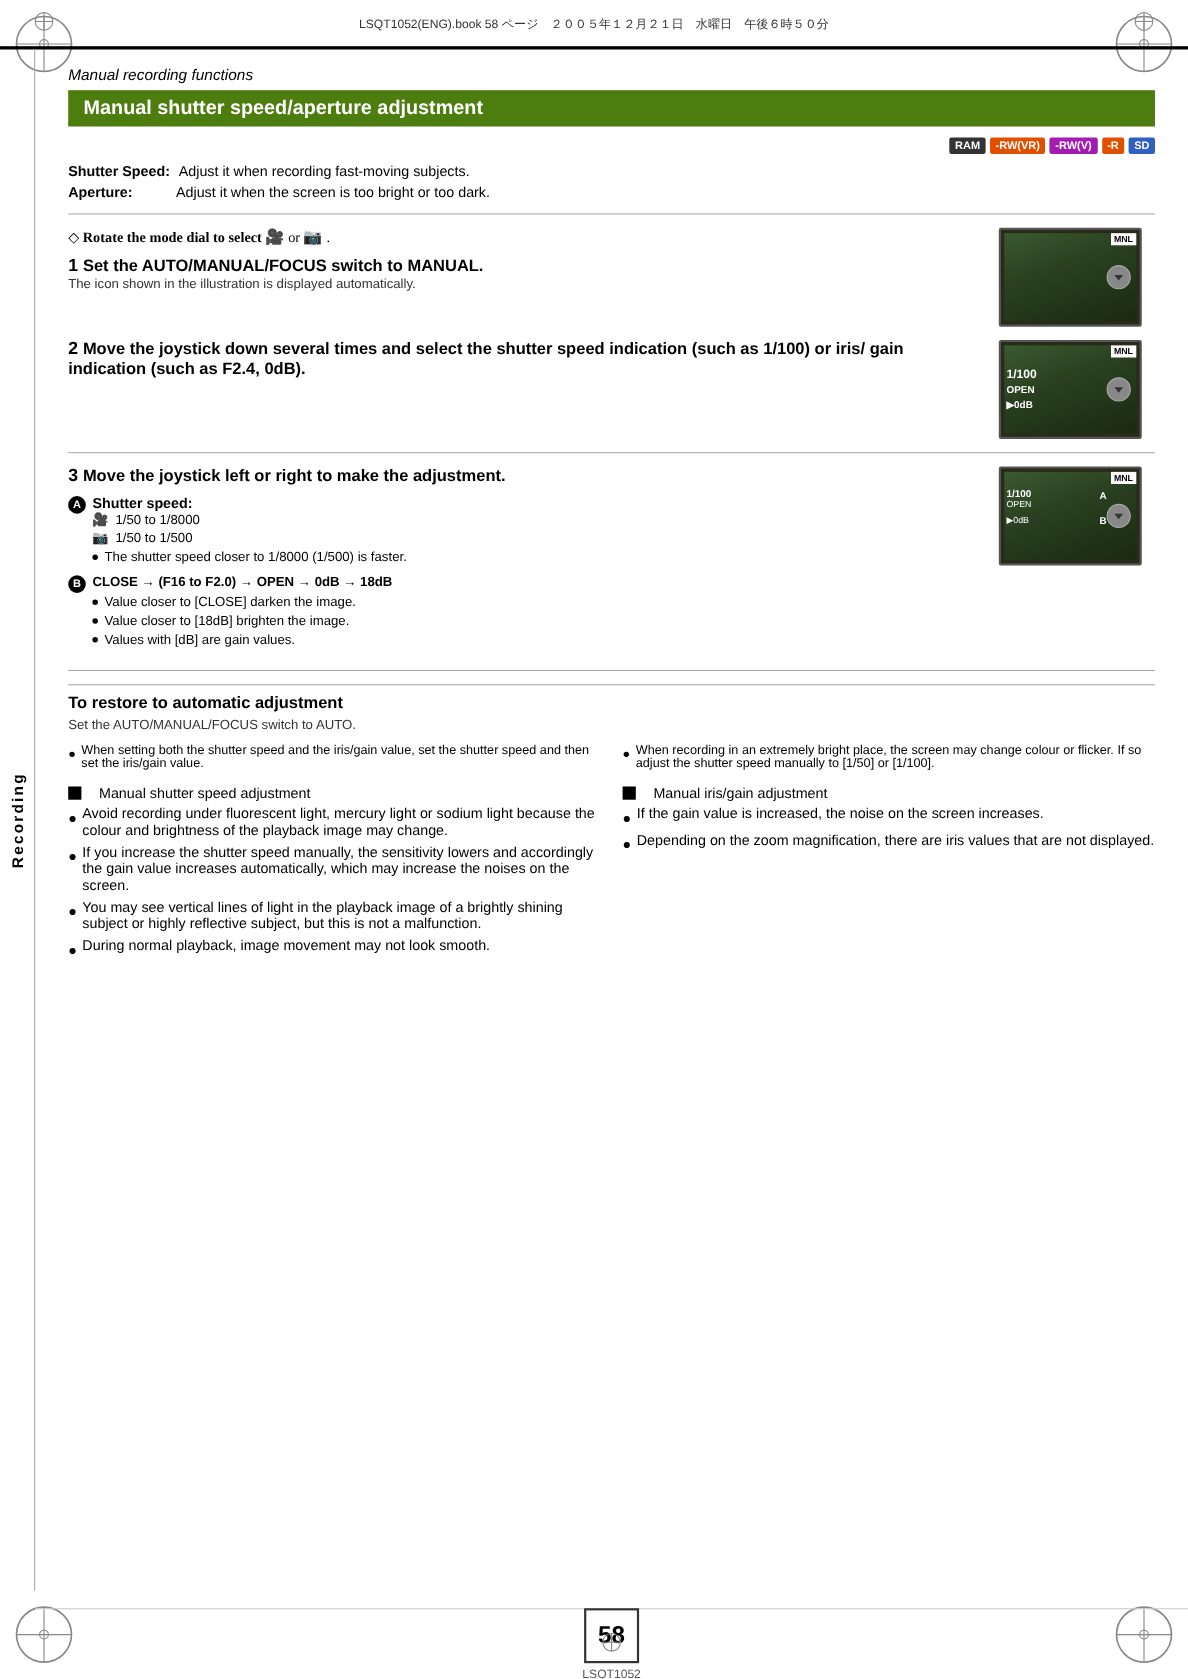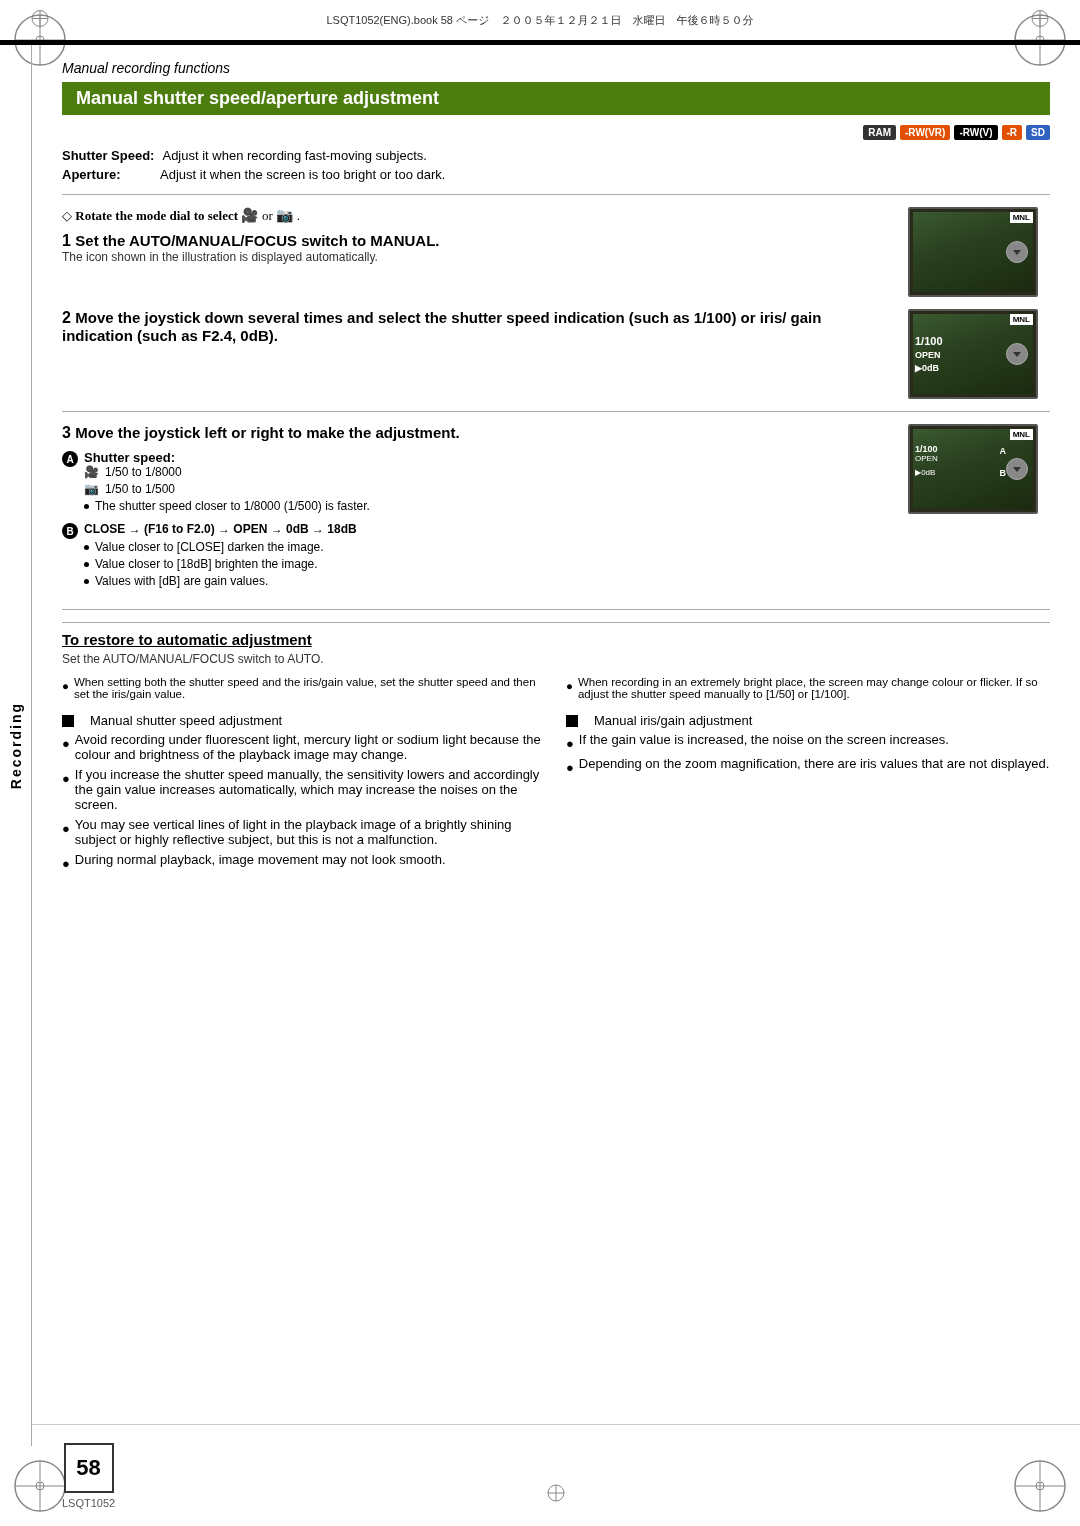--- a/index.html
+++ b/index.html
@@ -34,21 +34,21 @@
     .corner-bl { bottom: 10px; left: 10px; }
     .corner-br { bottom: 10px; right: 10px; }
 
     
     .header-bar {
       position: absolute;
       top: 0;
       left: 0;
       right: 0;
       height: 45px;
-      border-bottom: 5px solid #000000;
+      border-bottom: 3px solid #000000;
       display: flex;
       align-items: center;
       padding: 0 80px;
     }
     .header-crosshair {
       position: absolute;
       left: 30px;
       top: 50%;
       transform: translateY(-50%);
     }
@@ -121,21 +121,21 @@
     }
     .badge {
       font-size: 10px;
       font-weight: bold;
       padding: 2px 5px;
       border-radius: 2px;
       color: #fff;
     }
     .badge-ram { background: #333; }
     .badge-rwvr { background: #e05000; }
-    .badge-rwv { background: #000000; }
+    .badge-rwv { background: #a21caf; }
     .badge-r { background: #e05000; }
     .badge-sd { background: #3060c0; }
 
     
     .info-row {
       display: flex;
       gap: 8px;
       margin-bottom: 4px;
       font-size: 13px;
     }
@@ -341,21 +341,20 @@
     
     .restore-section {
       margin: 10px 0;
     }
     .restore-heading {
       font-size: 15px;
       font-weight: bold;
       margin-bottom: 4px;
       border-top: 1px solid #aaa;
       padding-top: 8px;
-      text-decoration: underline;
     }
     .restore-sub { font-size: 12px; color: #333; margin-bottom: 8px; }
 
     
     .two-col-notes {
       display: flex;
       gap: 20px;
       margin: 8px 0;
     }
     .note-col { flex: 1; font-size: 11.5px; }
@@ -391,25 +390,26 @@
       margin-top: 8px;
     }
     .lower-col { flex: 1; }
 
     
     .page-footer {
       position: absolute;
       bottom: 0;
       left: 32px;
       right: 0;
-      height: 102px;
+      height: 64px;
       border-top: 1px solid #ccc;
       display: flex;
       align-items: center;
       padding: 0 30px;
+      justify-content: center;
     }
     .page-number-box {
       width: 50px;
       height: 50px;
       background: #fff;
       border: 2px solid #333;
       display: flex;
       align-items: center;
       justify-content: center;
       font-size: 22px;

